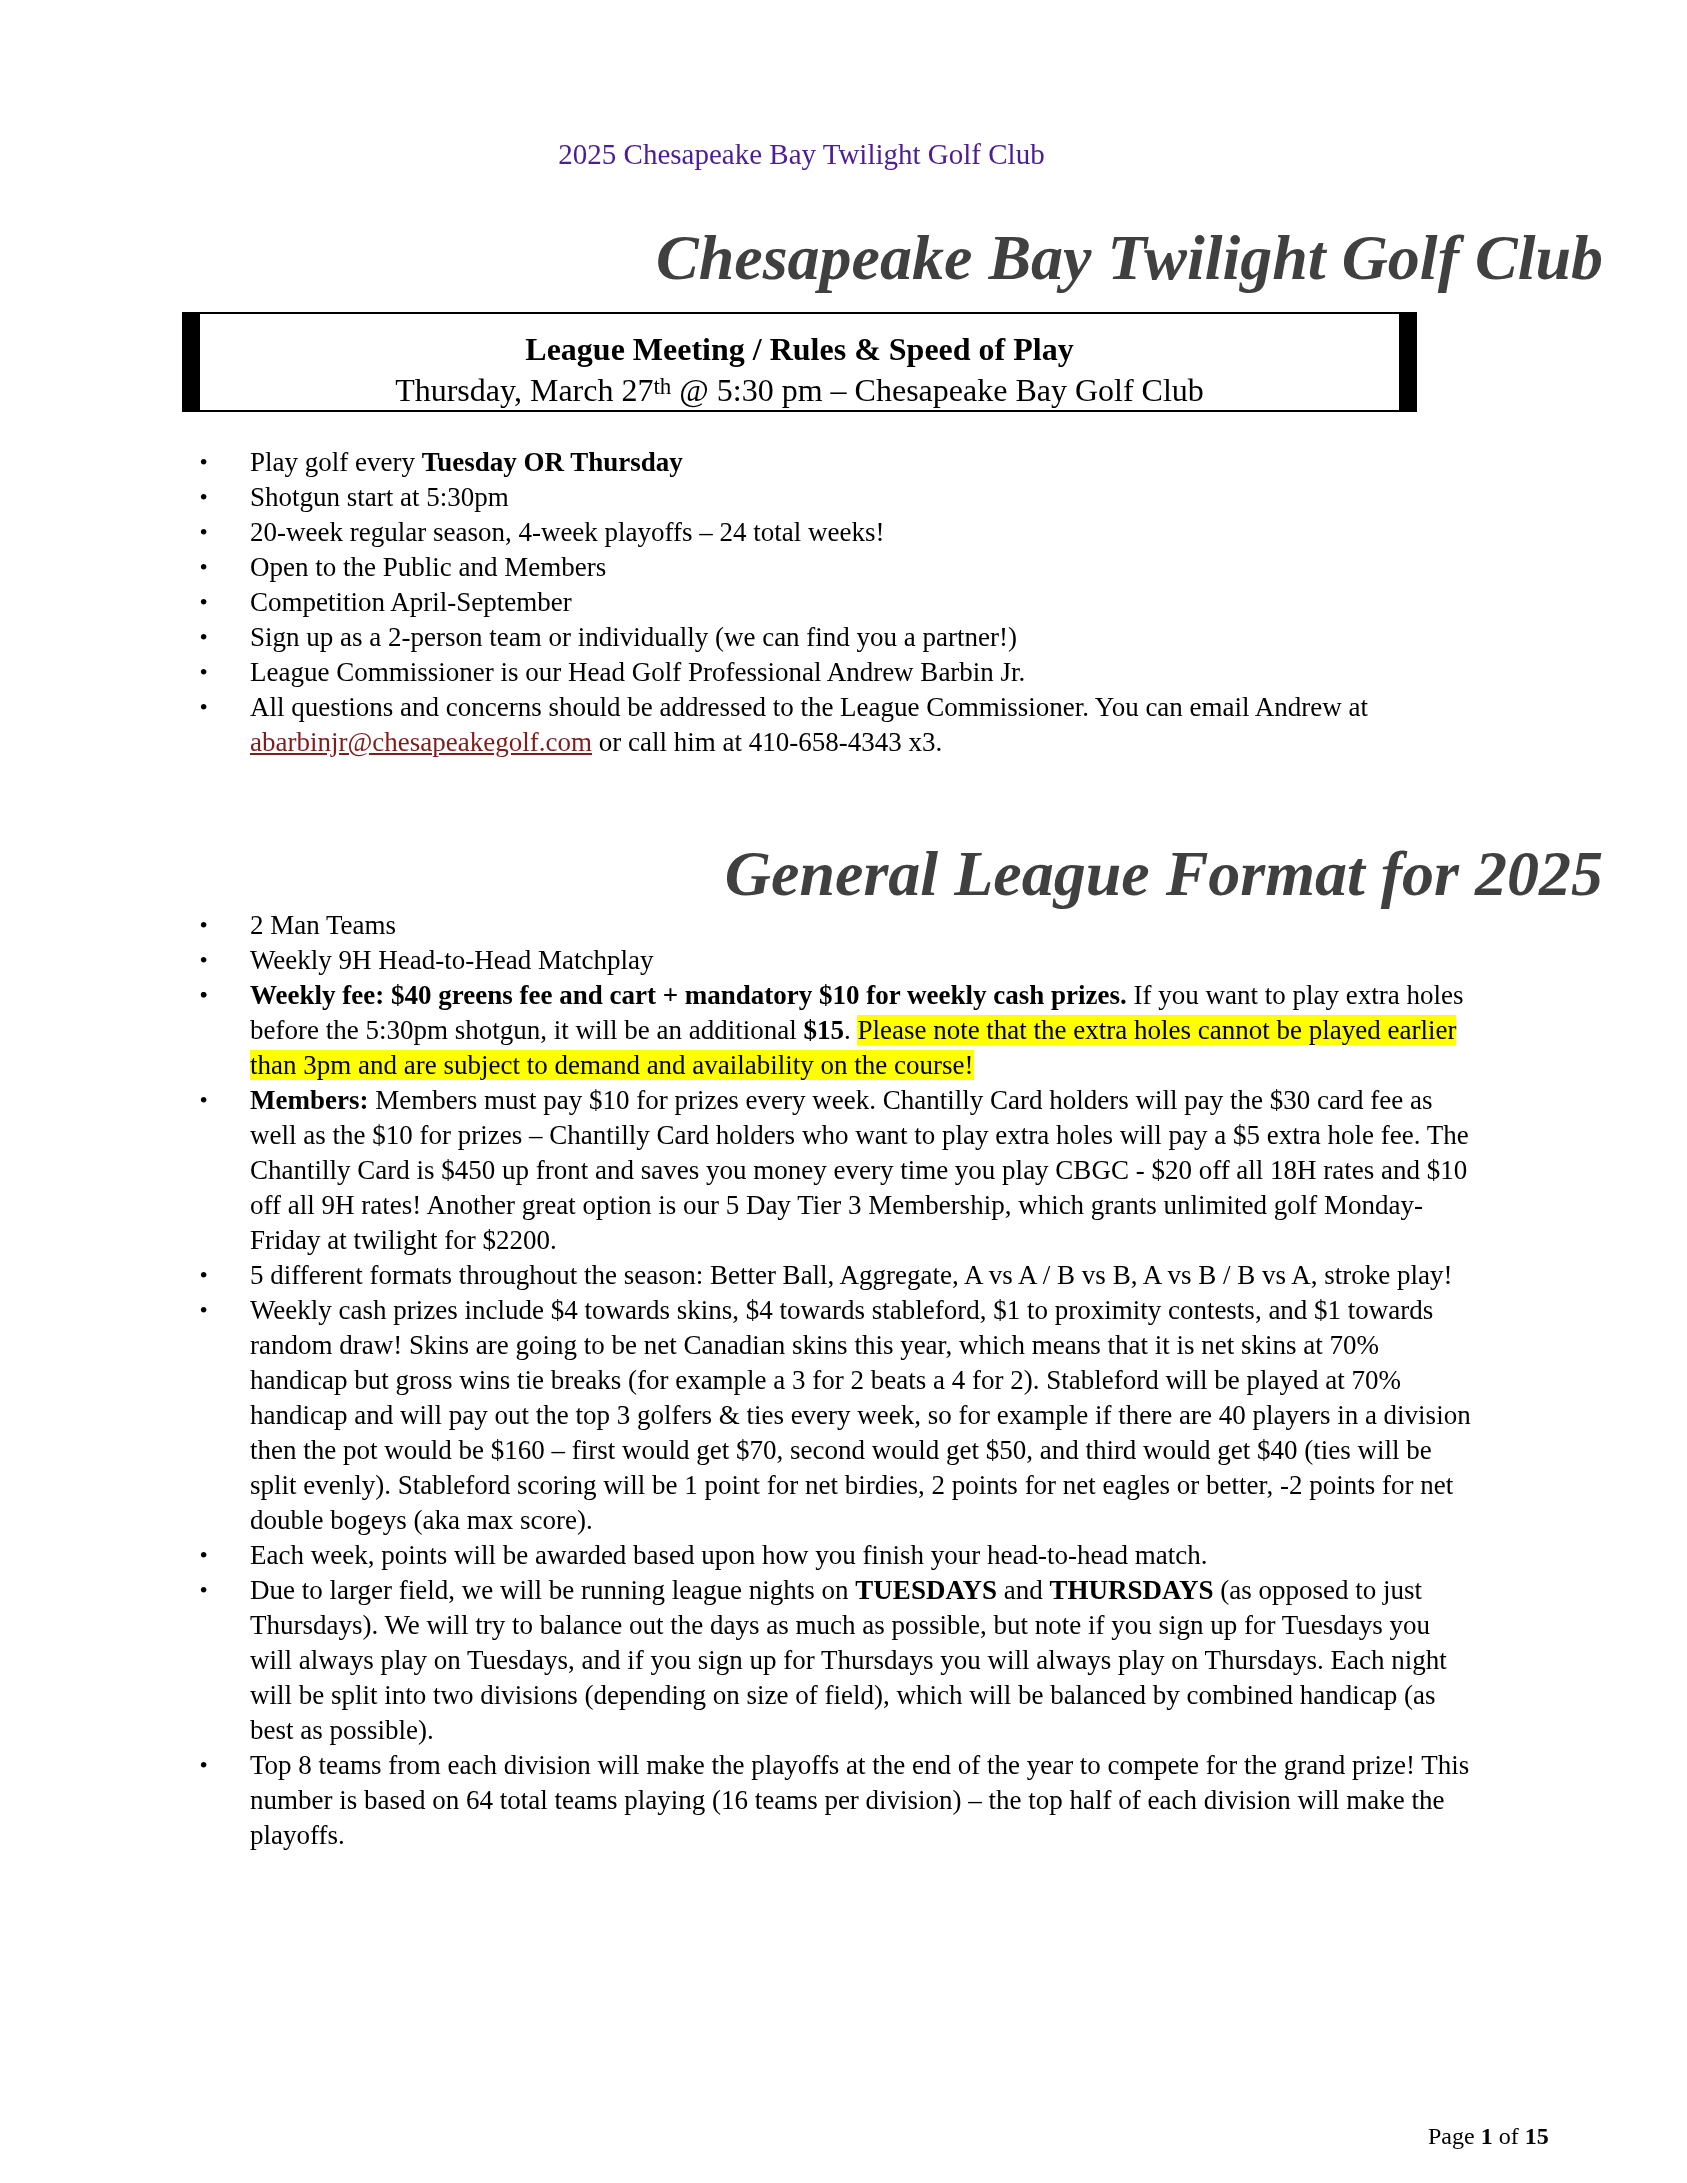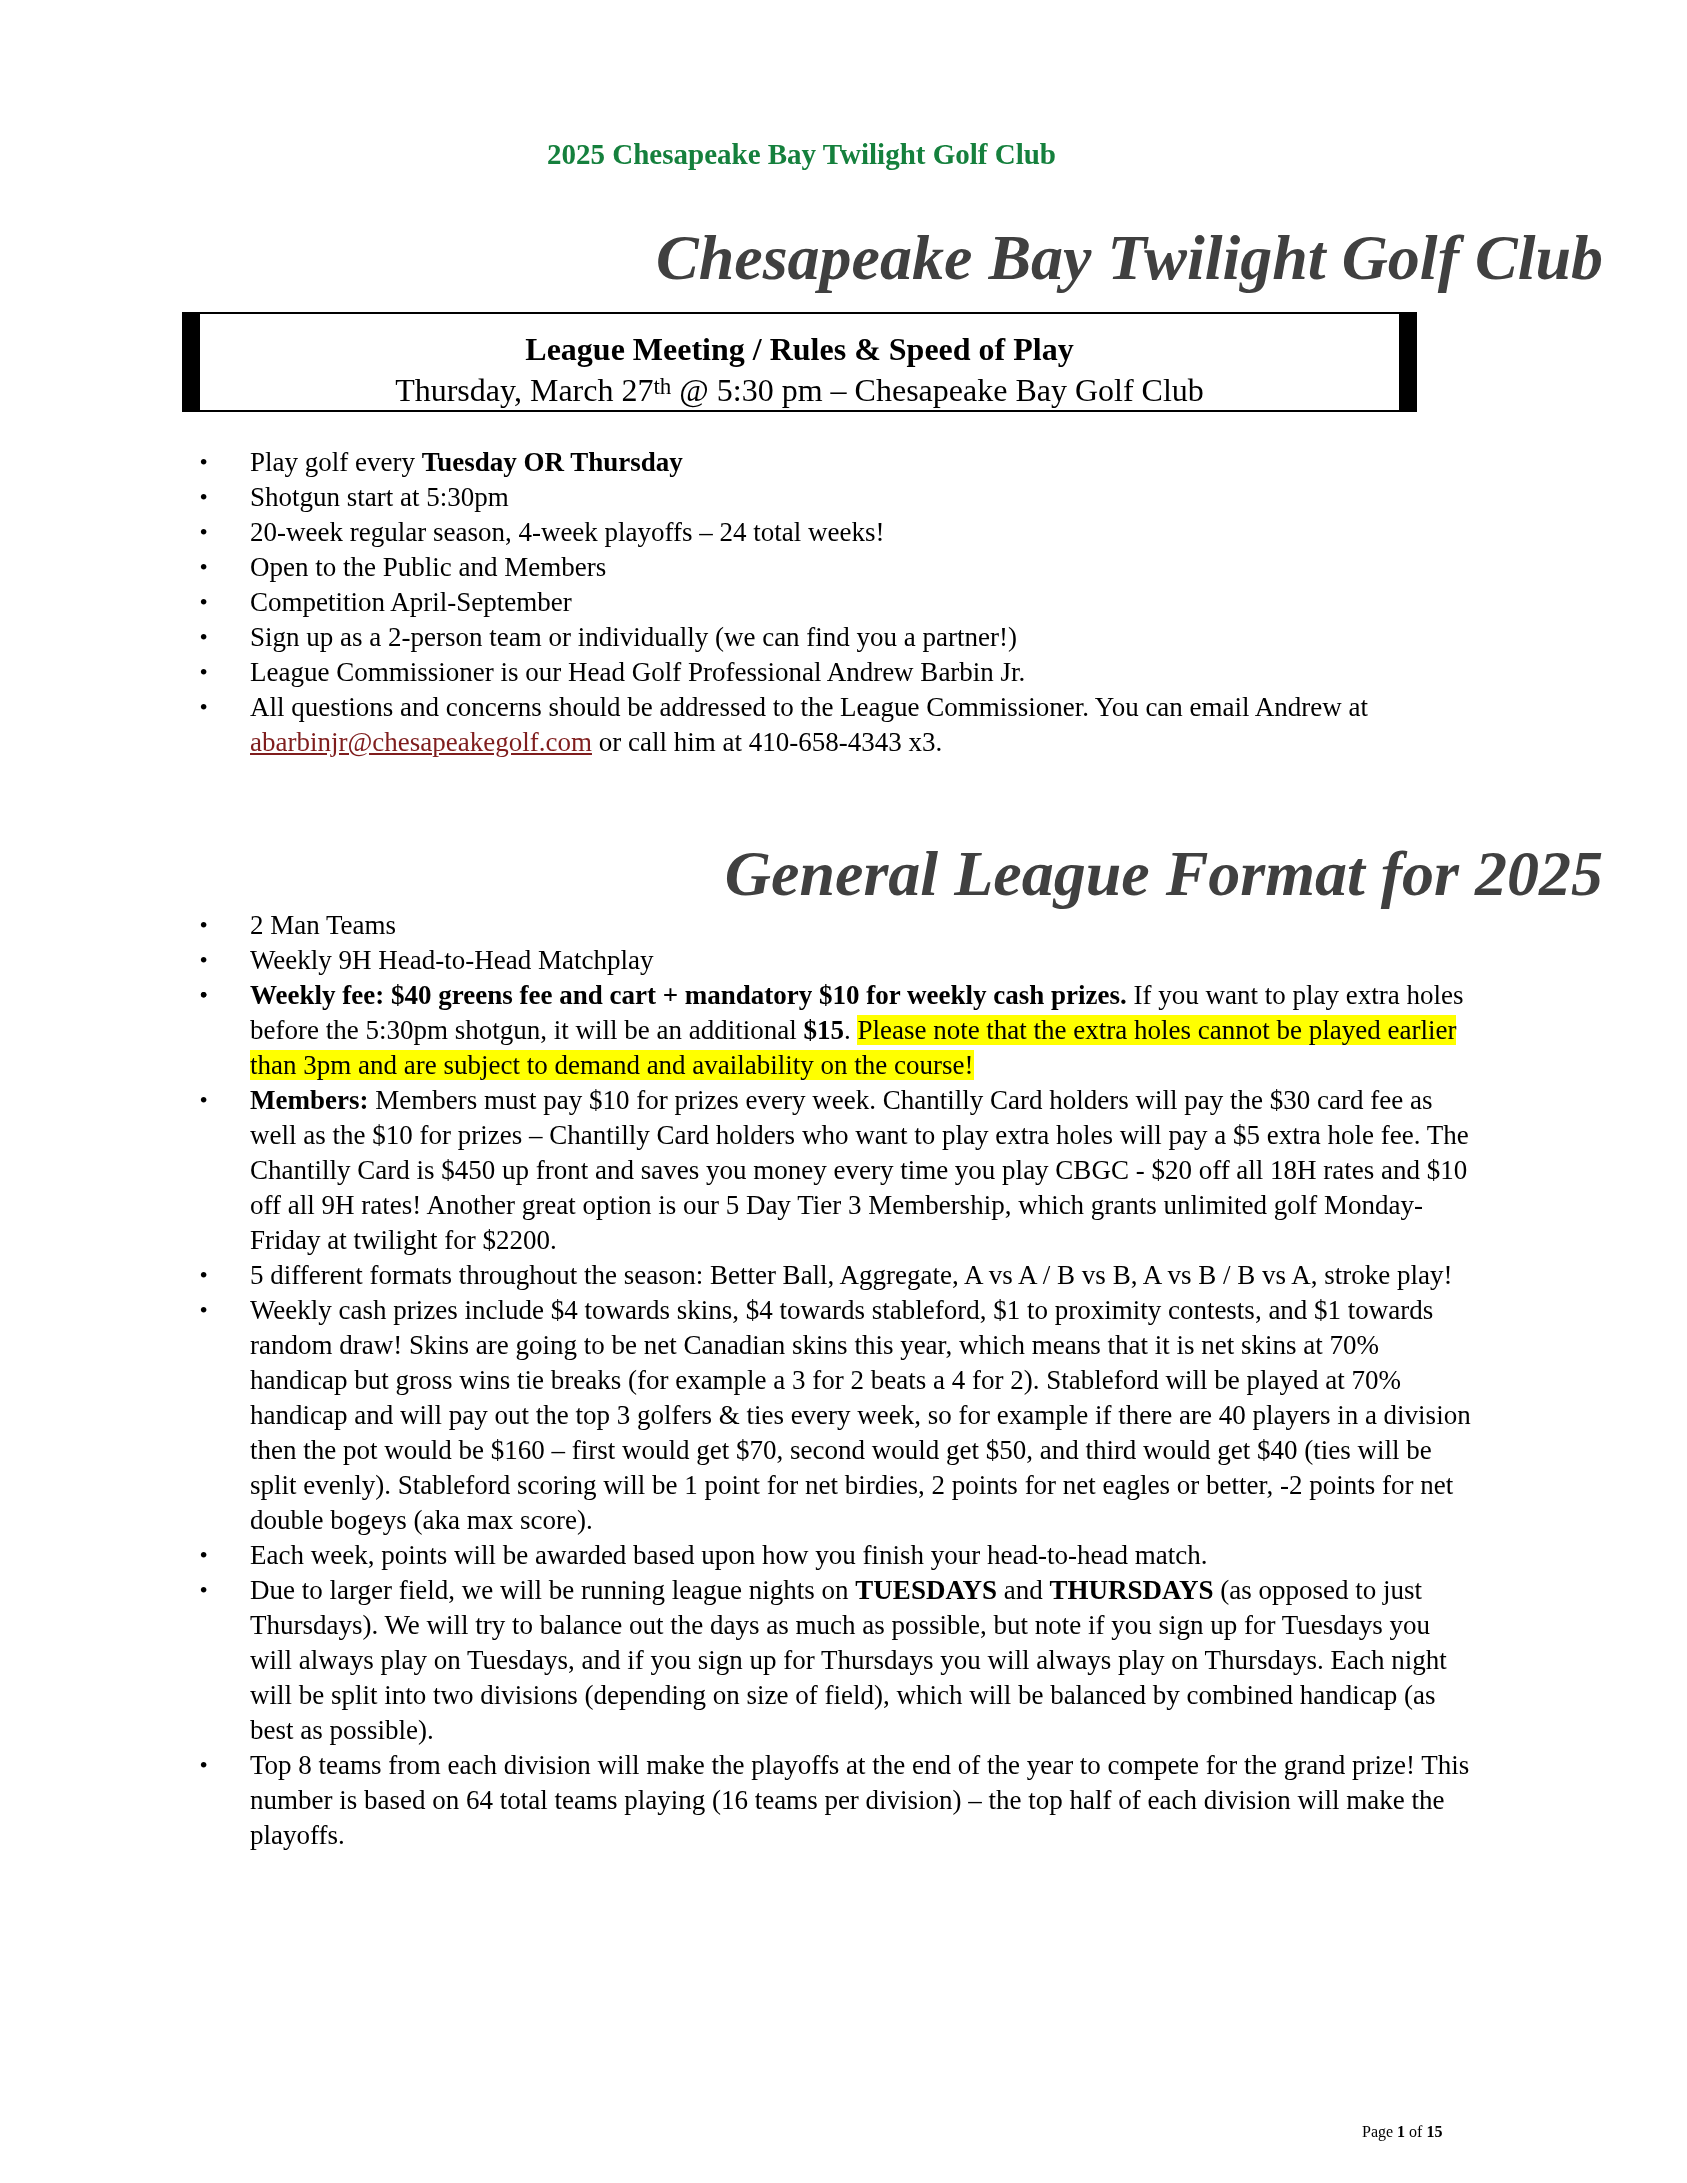--- a/index.html
+++ b/index.html
@@ -3,21 +3,21 @@
   <meta charset="utf-8">
   <style>
     html, body { margin: 0; padding: 0; background: #ffffff; }
     body {
       width: 1687px; height: 2183px; position: relative; overflow: hidden;
       font-family: "Liberation Serif", "DejaVu Serif", serif; color: #000;
     }
     .page { position: absolute; left: 0; top: 0; width: 1687px; height: 2183px; }
     .header-green {
       position: absolute; left: 0; width: 1603px; top: 138px; text-align: center;
-      color: #15803d; font-weight: bold; font-size: 29px;
+      color: #4c1d95; font-weight: normal; font-size: 29px;
     }
     .title {
       position: absolute; left: 0; width: 1603px; text-align: right;
       color: #404040; font-weight: bold; font-style: italic; font-size: 64px; line-height: 1;
     }
     .title.t1 { top: 226px; }
     .title.t2 { top: 842px; }
     .meeting-box {
       position: absolute; left: 182px; top: 312px; width: 1235px; height: 100px;
       box-sizing: border-box;
@@ -35,21 +35,21 @@
     ul.bullets.b1 { top: 445px; }
     ul.bullets.b2 { top: 908px; }
     ul.bullets li { position: relative; padding-left: 54px; }
     ul.bullets li .dot {
       position: absolute; left: 3.4px; top: 0; font-size: 23.6px;
     }
     .email { text-decoration: underline; color: #7f1d1d; }
     .hl { background: #ffff00; }
     b { font-weight: bold; }
     .footer {
-      position: absolute; left: 1362px; top: 2123px; font-size: 16px;
+      position: absolute; left: 1428px; top: 2123px; font-size: 24px;
     }
   </style>
 </head>
 <body>
 
 <div class="page">
 
   <div class="header-green">2025 Chesapeake Bay Twilight Golf Club</div>
 
   <div class="title t1">Chesapeake Bay Twilight Golf Club</div>

